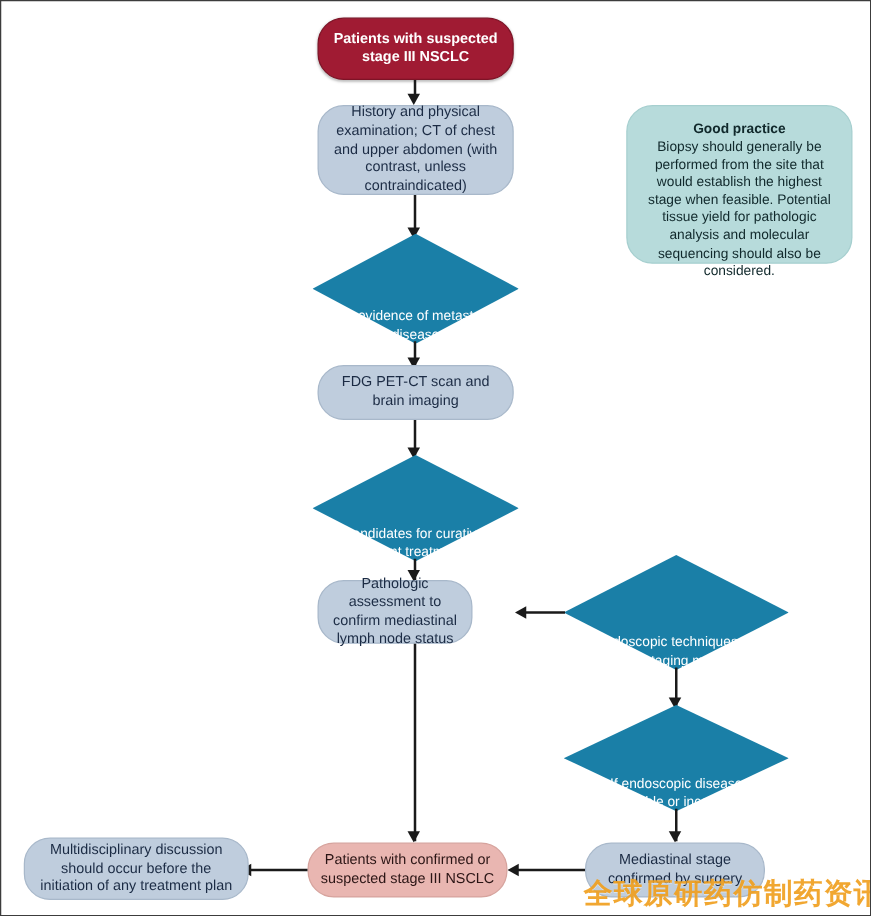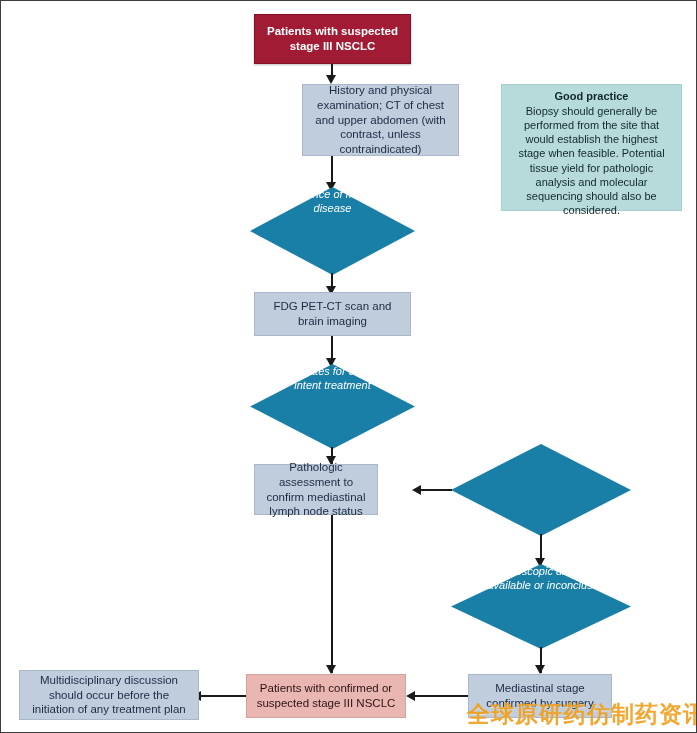--- a/index.html
+++ b/index.html
@@ -17,20 +17,21 @@
     overflow:hidden;
   }
   .node{
     position:absolute;
     box-sizing:border-box;
     display:flex;
     align-items:center;
     justify-content:center;
     text-align:center;
     line-height:1.28;
+    border-radius:21px;
   }
   
   .rect{
     border:1px solid rgba(0,0,0,.18);
   }
   .rect-red{
     background:#a01b33;
     color:#ffffff;
     font-size:11.5px;
     font-weight:600;
@@ -47,32 +48,31 @@
     background:#e9b6b1;
     color:#2a1414;
     font-size:11.5px;
     border:1px solid #d6a39d;
   }
   .rect-teal-note{
     background:#b7dbdb;
     color:#10282b;
     font-size:11px;
     border:1px solid #a6cfcf;
-    align-items:center;
+    align-items:flex-start;
     padding-top:11px;
   }
   .note-inner{width:100%;padding:0 9px;box-sizing:border-box;}
   .note-title{font-weight:700;display:block;margin-bottom:1px;}
   
   .diamond{
     position:absolute;
     display:flex;
-    align-items:flex-start;
+    align-items:flex-end;
     justify-content:center;
-    font-style:italic;
   }
   .diamond .dshape{
     position:absolute;
     inset:0;
     background:#1a7fa7;
     clip-path:polygon(50% 0%,100% 50%,50% 100%,0% 50%);
     filter:drop-shadow(0 1px 1px rgba(0,0,0,.18));
   }
   .diamond .dtext{
     position:relative;
@@ -120,21 +120,21 @@
 
 <div id="frame">
 
   <div class="node rect rect-red" style="left:253px;top:13px;width:157px;height:50px;">
     <span>Patients with suspected stage III NSCLC</span>
   </div>
 
   <div class="vline" style="left:330px;top:63px;height:15px;"></div>
   <div class="arrow-down" style="left:325.3px;top:74px;"></div>
 
-  <div class="node rect rect-blue" style="left:253px;top:83px;width:157px;height:72px;padding:0 6px;margin-left:48px;">
+  <div class="node rect rect-blue" style="left:253px;top:83px;width:157px;height:72px;padding:0 6px;">
     <span>History and physical examination; CT of chest and upper abdomen (with contrast, unless contraindicated)</span>
   </div>
 
   <div class="vline" style="left:330px;top:155px;height:30px;"></div>
   <div class="arrow-down" style="left:325.3px;top:181px;"></div>
 
   <div class="diamond" style="left:249px;top:186px;width:165px;height:88px;">
     <div class="dshape"></div>
     <div class="dtext">No evidence of metastatic disease</div>
   </div>
@@ -159,20 +159,21 @@
 
   <div class="node rect rect-blue" style="left:253px;top:463px;width:124px;height:51px;padding:0 6px;">
     <span>Pathologic assessment to confirm mediastinal lymph node status</span>
   </div>
 
   <div class="vline" style="left:330px;top:514px;height:158px;"></div>
   <div class="arrow-down" style="left:325.3px;top:664px;"></div>
 
   <div class="diamond" style="left:450px;top:443px;width:180px;height:92px;">
     <div class="dshape"></div>
+    <div class="dtext">Endoscopic techniques as initial staging modality</div>
   </div>
 
   <div class="hline" style="left:419px;top:488.2px;width:32px;"></div>
   <div class="arrow-left" style="left:411px;top:483.5px;"></div>
 
   <div class="vline" style="left:539px;top:533px;height:32px;"></div>
   <div class="arrow-down" style="left:534.3px;top:557px;"></div>
 
   <div class="diamond" style="left:450px;top:563px;width:180px;height:85px;">
     <div class="dshape"></div>

